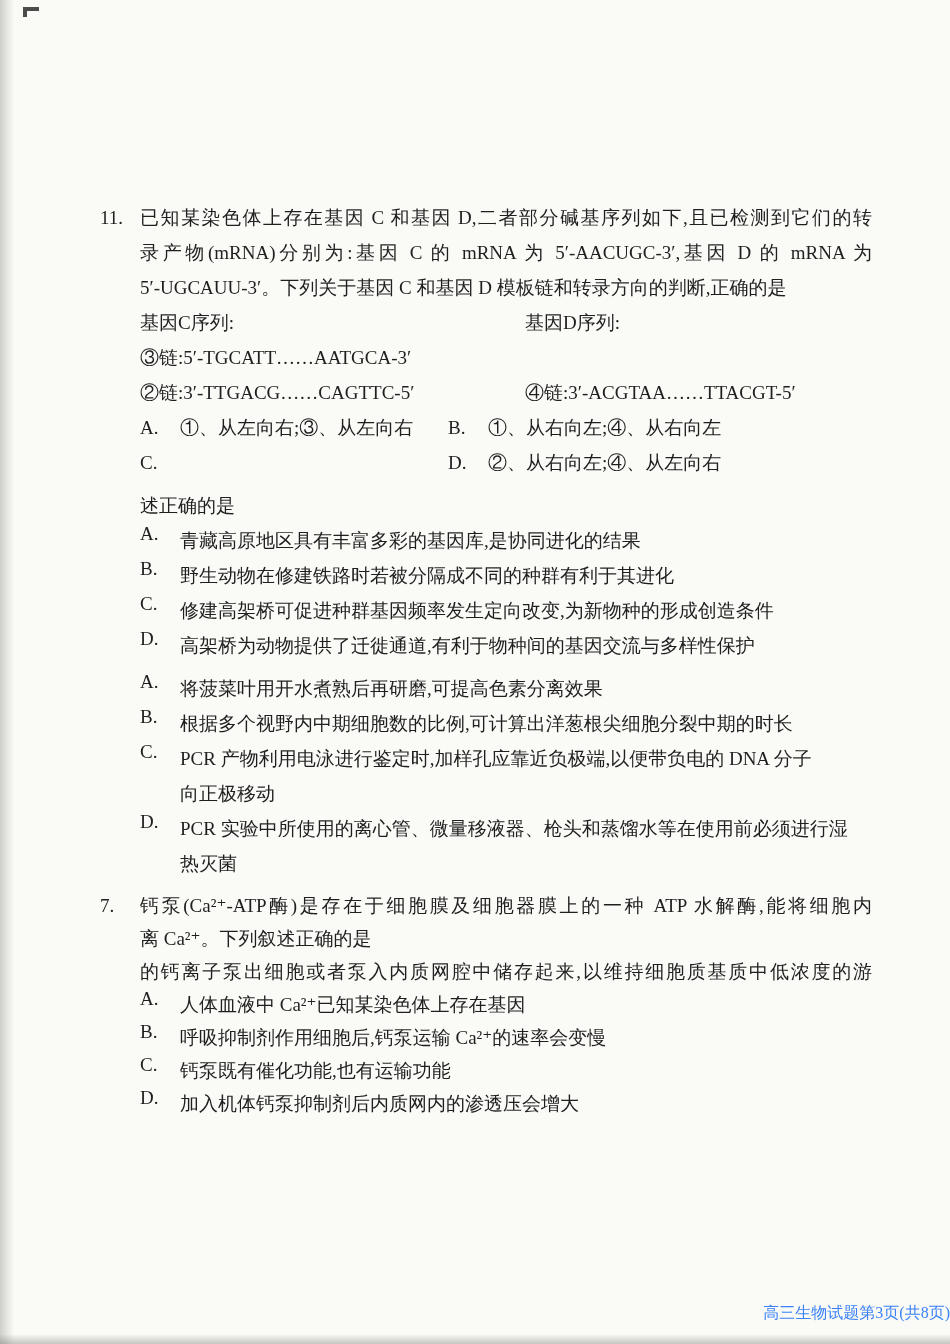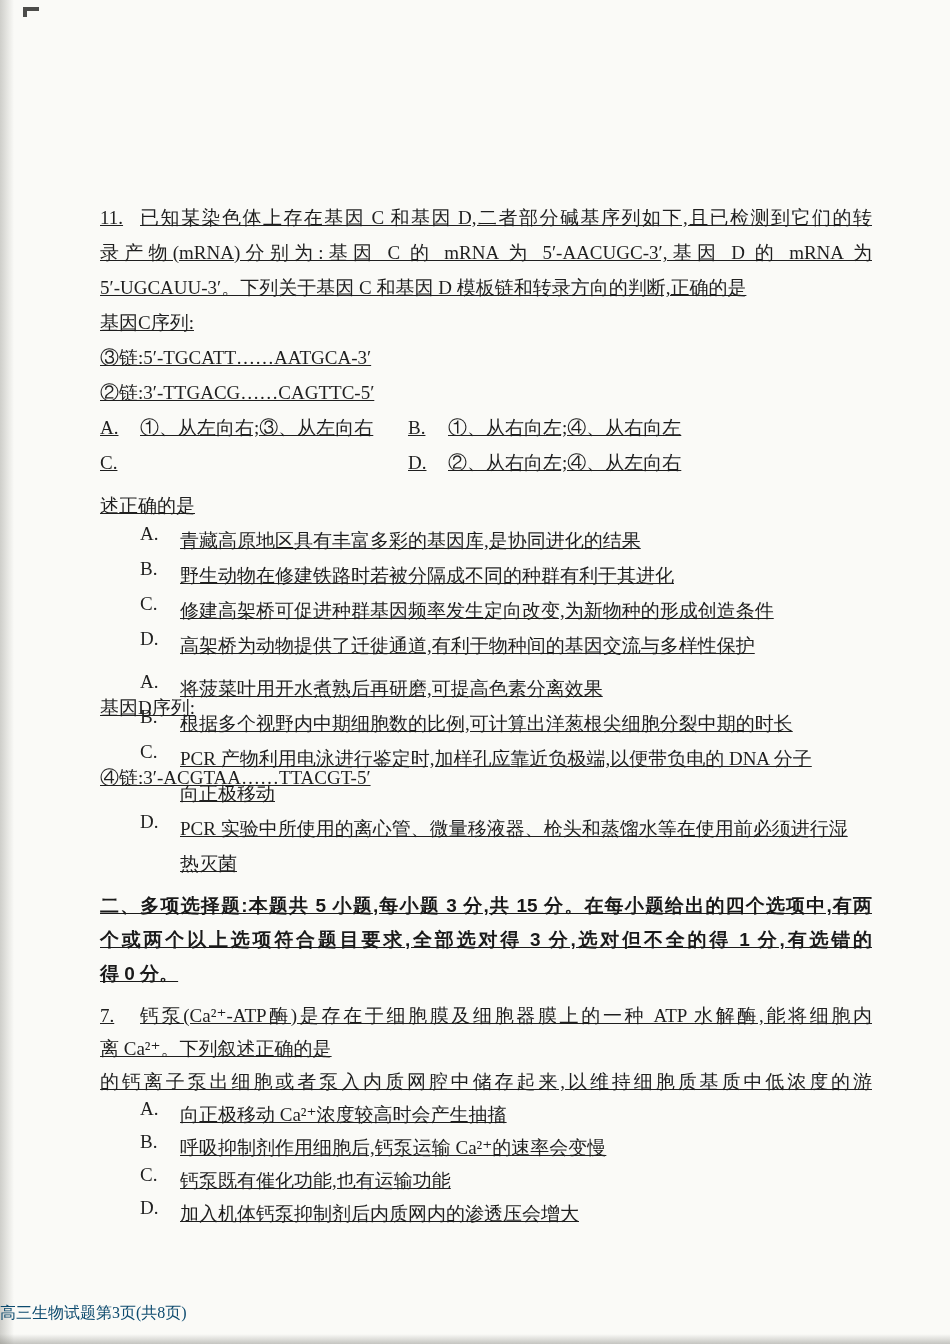--- a/index.html
+++ b/index.html
@@ -21,50 +21,50 @@
     position:absolute; left:0; right:0; bottom:0; height:10px;
     background:linear-gradient(to top, rgba(110,110,104,.38), rgba(110,110,104,0));
     pointer-events:none;
   }
   .corner-mark {
     position:absolute; top:7px; left:23px; width:16px; height:10px;
     border-top:4px solid #2e2e2c; border-left:4px solid #2e2e2c; opacity:.85;
   }
   .content { position:absolute; top:200px; left:100px; right:78px; }
 
-  .line { height:35px; line-height:35px; white-space:nowrap;text-decoration:underline; }
+  .line { height:35px; line-height:35px; white-space:nowrap; }
   .flex { display:flex; }
   .qnum { width:40px; flex:0 0 40px; }
   .qtext { flex:1 1 auto; min-width:0; }
   .just { text-align:justify; text-align-last:justify; }
-  .ind { }
+  .ind { margin-left:40px; }
   .question { margin-bottom:8px; }
 
-  .seq-row { display:flex;flex-direction:column; }
+  .seq-row { display:flex; }
   .seq-left { width:385px; flex:0 0 385px; }
 
   .opt-row { display:flex; }
   .opt-cell { display:flex; }
   .opt-cell.left { width:308px; flex:0 0 308px; }
   .letter { width:40px; flex:0 0 40px; }
 
   .option { display:flex; margin-left:40px; }
   .opt-lines { flex:1 1 auto; min-width:0; }
 
   .section-head {
     font-family:"Liberation Sans","DejaVu Sans",sans-serif;
     font-weight:700; margin-bottom:8px; font-size:19px; color:#1a1a1a;
   }
   .section-head .line { height:34px; line-height:34px; }
 
   .q14 .line { height:33px; line-height:33px; }
 
   .footer {
     position:absolute; bottom:20px; left:0; width:100%;
-    text-align:left; font-size:16px; color:#0c4a6e;
+    text-align:right; font-size:16px; color:#3b82f6;
   }
 </style>
 </head>
 <body>
 
 <div class="page">
   <div class="corner-mark"></div>
   <div class="edge-left"></div>
   <div class="edge-bottom"></div>
 
@@ -163,38 +163,33 @@
       </div>
       <div class="option">
         <span class="letter">D.</span>
         <span class="opt-lines">
           <span class="line just">PCR 实验中所使用的离心管、微量移液器、枪头和蒸馏水等在使用前必须进行湿</span>
           <span class="line">热灭菌</span>
         </span>
       </div>
     </section>
 
-    <section class="section-head">
-      <div class="line just">二、多项选择题:本题共 5 小题,每小题 3 分,共 15 分。在每小题给出的四个选项中,有两</div>
-      <div class="line ind just">个或两个以上选项符合题目要求,全部选对得 3 分,选对但不全的得 1 分,有选错的</div>
-      <div class="line ind">得 0 分。</div>
-    </section>
 
     <section class="question q14">
       <div class="line flex">
         <span class="qnum">7.</span>
         <span class="qtext just">钙泵(Ca²⁺-ATP酶)是存在于细胞膜及细胞器膜上的一种 ATP 水解酶,能将细胞内</span>
       </div>
       <div class="line ind">离 Ca²⁺。下列叙述正确的是</div>
       <div class="line ind just">的钙离子泵出细胞或者泵入内质网腔中储存起来,以维持细胞质基质中低浓度的游</div>
 
       <div class="option">
         <span class="letter">A.</span>
         <span class="opt-lines">
-          <span class="line">向正极移动 Ca²⁺浓度较高时会产生抽搐</span>
+          <span class="line">人体血液中 Ca²⁺已知某染色体上存在基因</span>
         </span>
       </div>
       <div class="option">
         <span class="letter">B.</span>
         <span class="opt-lines">
           <span class="line">呼吸抑制剂作用细胞后,钙泵运输 Ca²⁺的速率会变慢</span>
         </span>
       </div>
       <div class="option">
         <span class="letter">C.</span>

